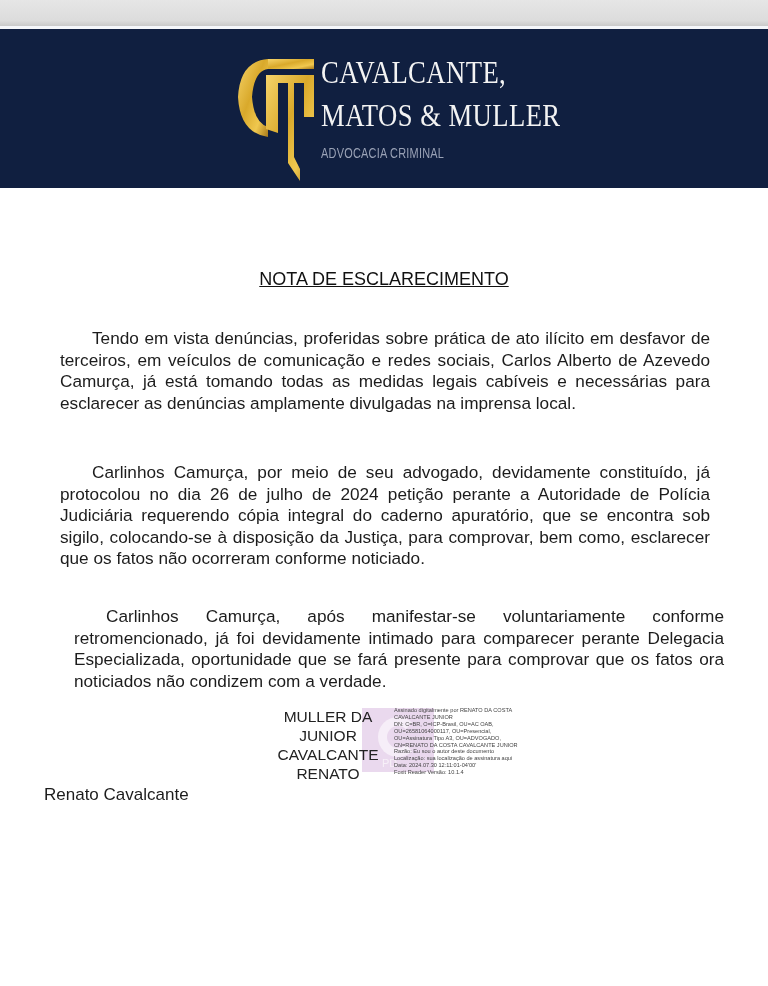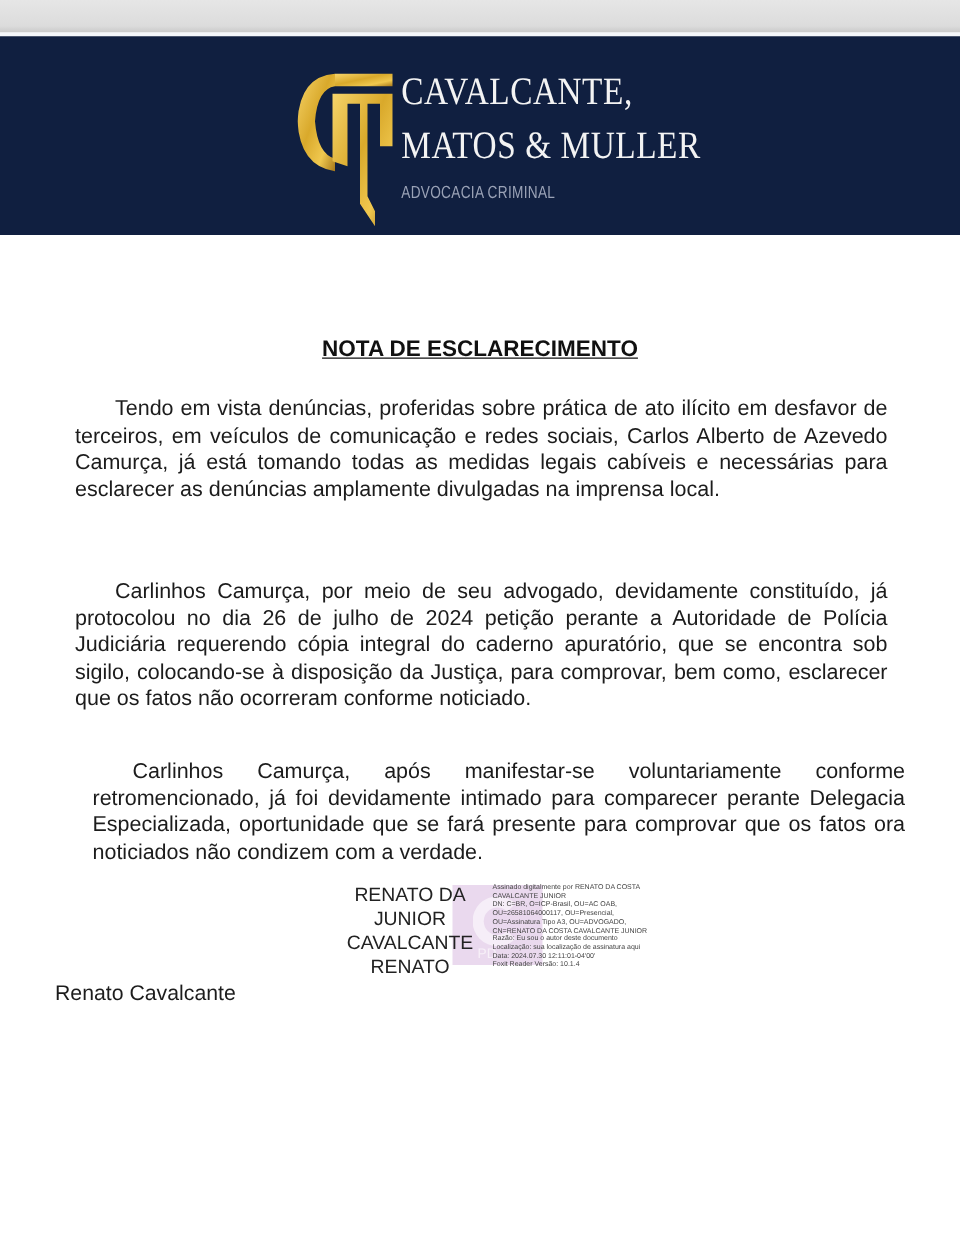--- a/index.html
+++ b/index.html
@@ -23,27 +23,27 @@
   }
   .firm-line1 { top:55px; font-size:31px; }
   .firm-line2 { top:98px; font-size:31px; }
   .firm-tag {
     position:absolute; left:321px; top:145px; color:#9aa2b6; font-size:14px;
     font-family:"Liberation Sans", sans-serif; transform:scaleX(0.78); transform-origin:left top;
     white-space:nowrap; letter-spacing:0.3px;
   }
   .doc-title {
     position:absolute; left:0; width:768px; top:269px; text-align:center;
-    font-weight:bold; font-size:18px; text-decoration:underline; color:#111;
+    font-weight:normal; font-size:18px; text-decoration:underline; color:#111;
   }
   .para {
     position:absolute; left:60px; width:650px; font-size:17.2px; line-height:21.6px;
     text-align:justify; color:#1c1c1c; text-indent:32px;
   }
-  .p1 { top:316px; }
+  .p1 { top:328px; }
   .p2 { top:462px; }
   .p3 { top:592px; }
   .sig-block { position:absolute; left:266px; top:707px; width:270px; height:70px; }
   .sig-stamp-bg {
     position:absolute; left:96px; top:1px; width:72px; height:64px; background:#ead9ee;
   }
   .sig-stamp-c {
     position:absolute; left:112px; top:10px; width:40px; height:40px; border-radius:50%;
     border:9px solid #f6eef8; border-right-color:transparent; box-sizing:border-box;
   }
@@ -90,21 +90,21 @@
 
 <p class="para p1" style="margin:0">Tendo em vista denúncias, proferidas sobre prática de ato ilícito em desfavor de terceiros, em veículos de comunicação e redes sociais, Carlos Alberto de Azevedo Camurça, já está tomando todas as medidas legais cabíveis e necessárias para esclarecer as denúncias amplamente divulgadas na imprensa local.</p>
 <p class="para p2" style="margin:0">Carlinhos Camurça, por meio de seu advogado, devidamente constituído, já protocolou no dia 26 de julho de 2024 petição perante a Autoridade de Polícia Judiciária requerendo cópia integral do caderno apuratório, que se encontra sob sigilo, colocando-se à disposição da Justiça, para comprovar, bem como, esclarecer que os fatos não ocorreram conforme noticiado.</p>
 <p class="para p3" style="margin:14px">Carlinhos Camurça, após manifestar-se voluntariamente conforme retromencionado, já foi devidamente intimado para comparecer perante Delegacia Especializada, oportunidade que se fará presente para comprovar que os fatos ora noticiados não condizem com a verdade.</p>
 
 <div class="sig-block">
   <div class="sig-stamp-bg"></div>
   <div class="sig-stamp-c"></div>
   <div class="sig-stamp-p">PD</div>
   <div class="sig-name">
-    <div>RENATO DA</div>
+    <div>MULLER DA</div>
     <div>JUNIOR</div>
     <div>CAVALCANTE</div>
     <div>RENATO</div>
   </div>
   <div class="sig-details">
     <div>Assinado digitalmente por RENATO DA COSTA</div>
     <div>CAVALCANTE JUNIOR</div>
     <div>DN: C=BR, O=ICP-Brasil, OU=AC OAB,</div>
     <div>OU=26581064000117, OU=Presencial,</div>
     <div>OU=Assinatura Tipo A3, OU=ADVOGADO,</div>

